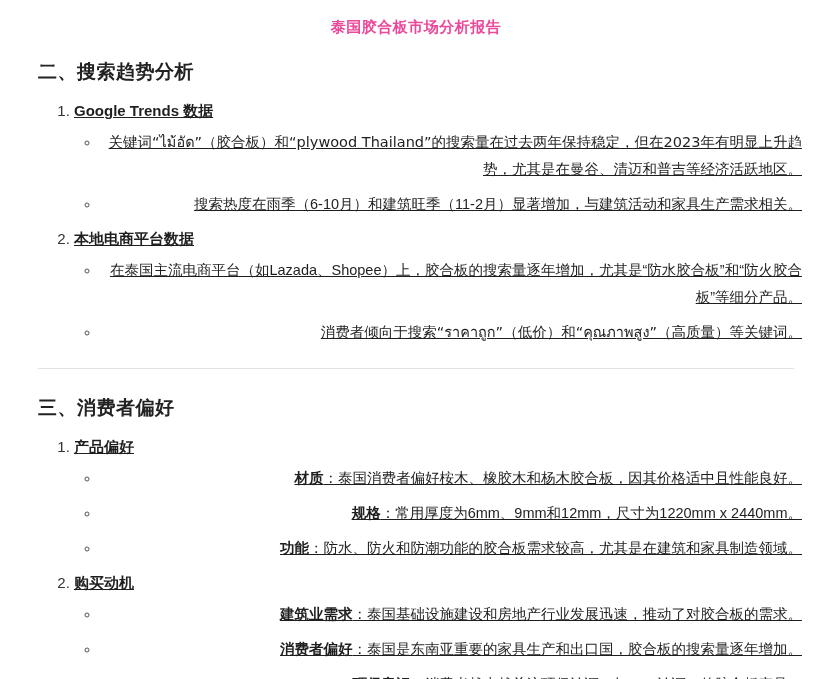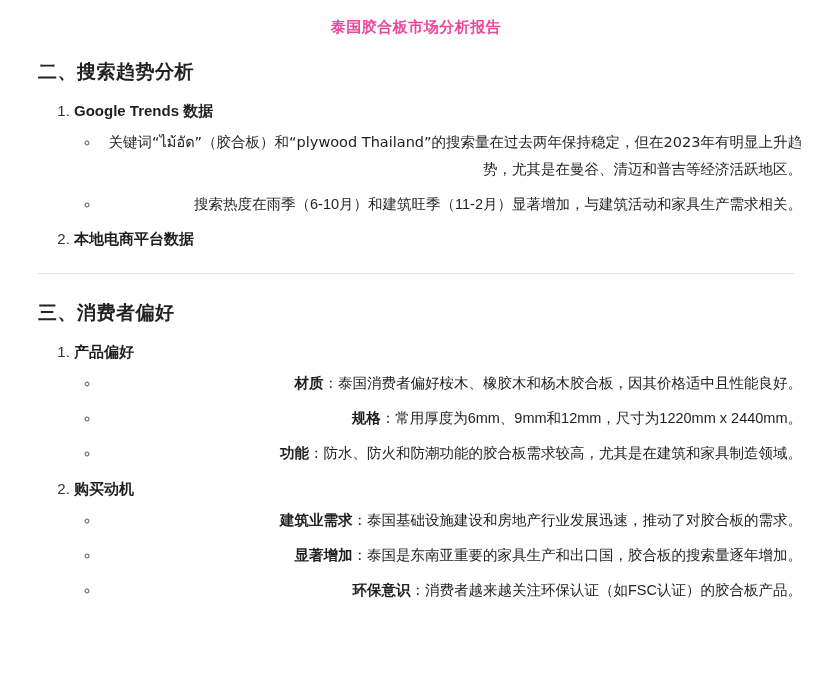--- a/index.html
+++ b/index.html
@@ -38,20 +38,21 @@
     margin: 0 0 0 0;
     padding-left: 44px;
     list-style-type: decimal;
   }
   ol.num-list > li {
     font-size: 15px;
     font-weight: bold;
     color: #1f1f1f;
     margin-bottom: 6px;
     line-height: 1.6;
+    text-decoration: underline;
   }
   ol.num-list > li::marker {
     font-weight: normal;
     color: #333333;
   }
   ul.circle-list {
     list-style-type: circle;
     margin: 6px 0 10px 0;
     padding-left: 26px;
   }
@@ -94,20 +95,24 @@
     <ol class="num-list">
       <li>
         <span>Google Trends 数据</span>
         <ul class="circle-list">
           <li class="thai">关键词“ไม้อัด”（胶合板）和“plywood Thailand”的搜索量在过去两年保持稳定，但在2023年有明显上升趋势，尤其是在曼谷、清迈和普吉等经济活跃地区。</li>
           <li>搜索热度在雨季（6-10月）和建筑旺季（11-2月）显著增加，与建筑活动和家具生产需求相关。</li>
         </ul>
       </li>
       <li>
         <span>本地电商平台数据</span>
+        <ul class="circle-list">
+          <li>在泰国主流电商平台（如Lazada、Shopee）上，胶合板的搜索量逐年增加，尤其是“防水胶合板”和“防火胶合板”等细分产品。</li>
+          <li class="thai">消费者倾向于搜索“ราคาถูก”（低价）和“คุณภาพสูง”（高质量）等关键词。</li>
+        </ul>
       </li>
     </ol>
   </div>
 
   <hr class="divider">
 
   <div class="sec-block">
     <h2 class="section-heading">三、消费者偏好</h2>
     <ol class="num-list">
       <li>
@@ -124,21 +129,21 @@
           </li>
         </ul>
       </li>
       <li>
         <span>购买动机</span>
         <ul class="circle-list">
           <li>
             <span class="lbl">建筑业需求</span><span>：泰国基础设施建设和房地产行业发展迅速，推动了对胶合板的需求。</span>
           </li>
           <li>
-            <span class="lbl">显著增加</span><span>：泰国是东南亚重要的家具生产和出口国，胶合板的搜索量逐年增加。</span>
+            <span class="lbl">消费者偏好</span><span>：泰国是东南亚重要的家具生产和出口国，胶合板的搜索量逐年增加。</span>
           </li>
           <li>
             <span class="lbl">环保意识</span><span>：消费者越来越关注环保认证（如FSC认证）的胶合板产品。</span>
           </li>
         </ul>
       </li>
     </ol>
   </div>
 
 </div>

